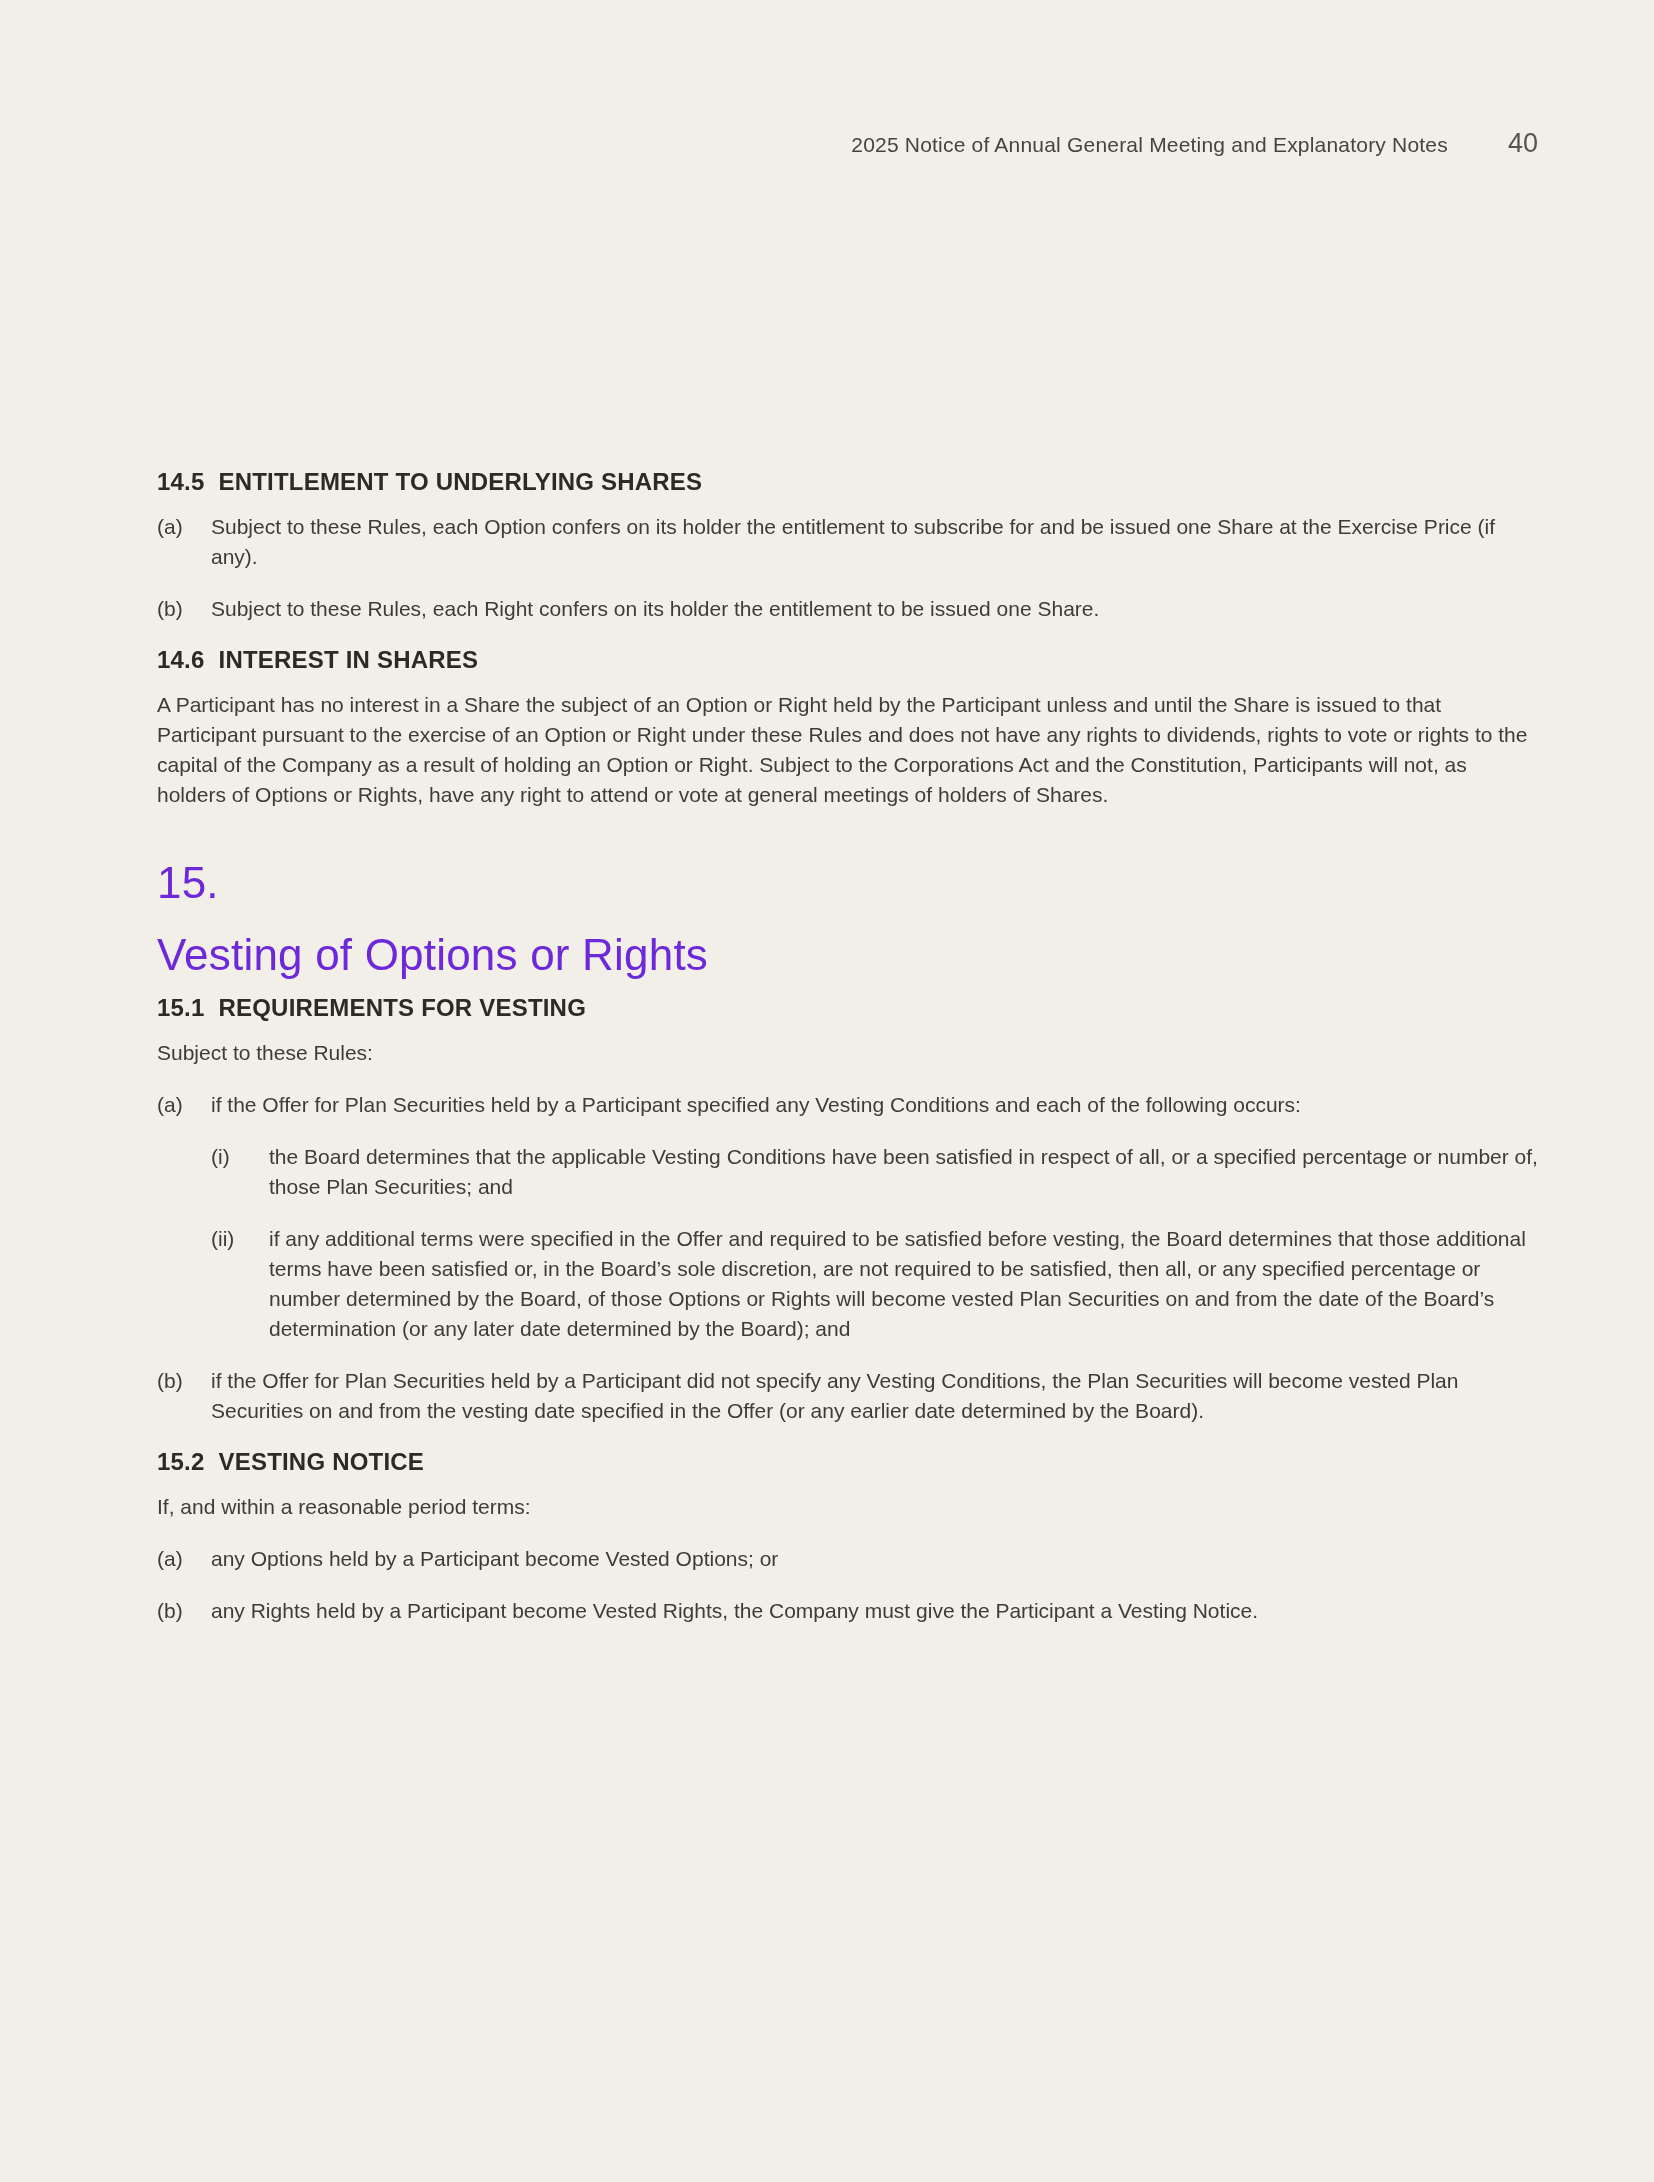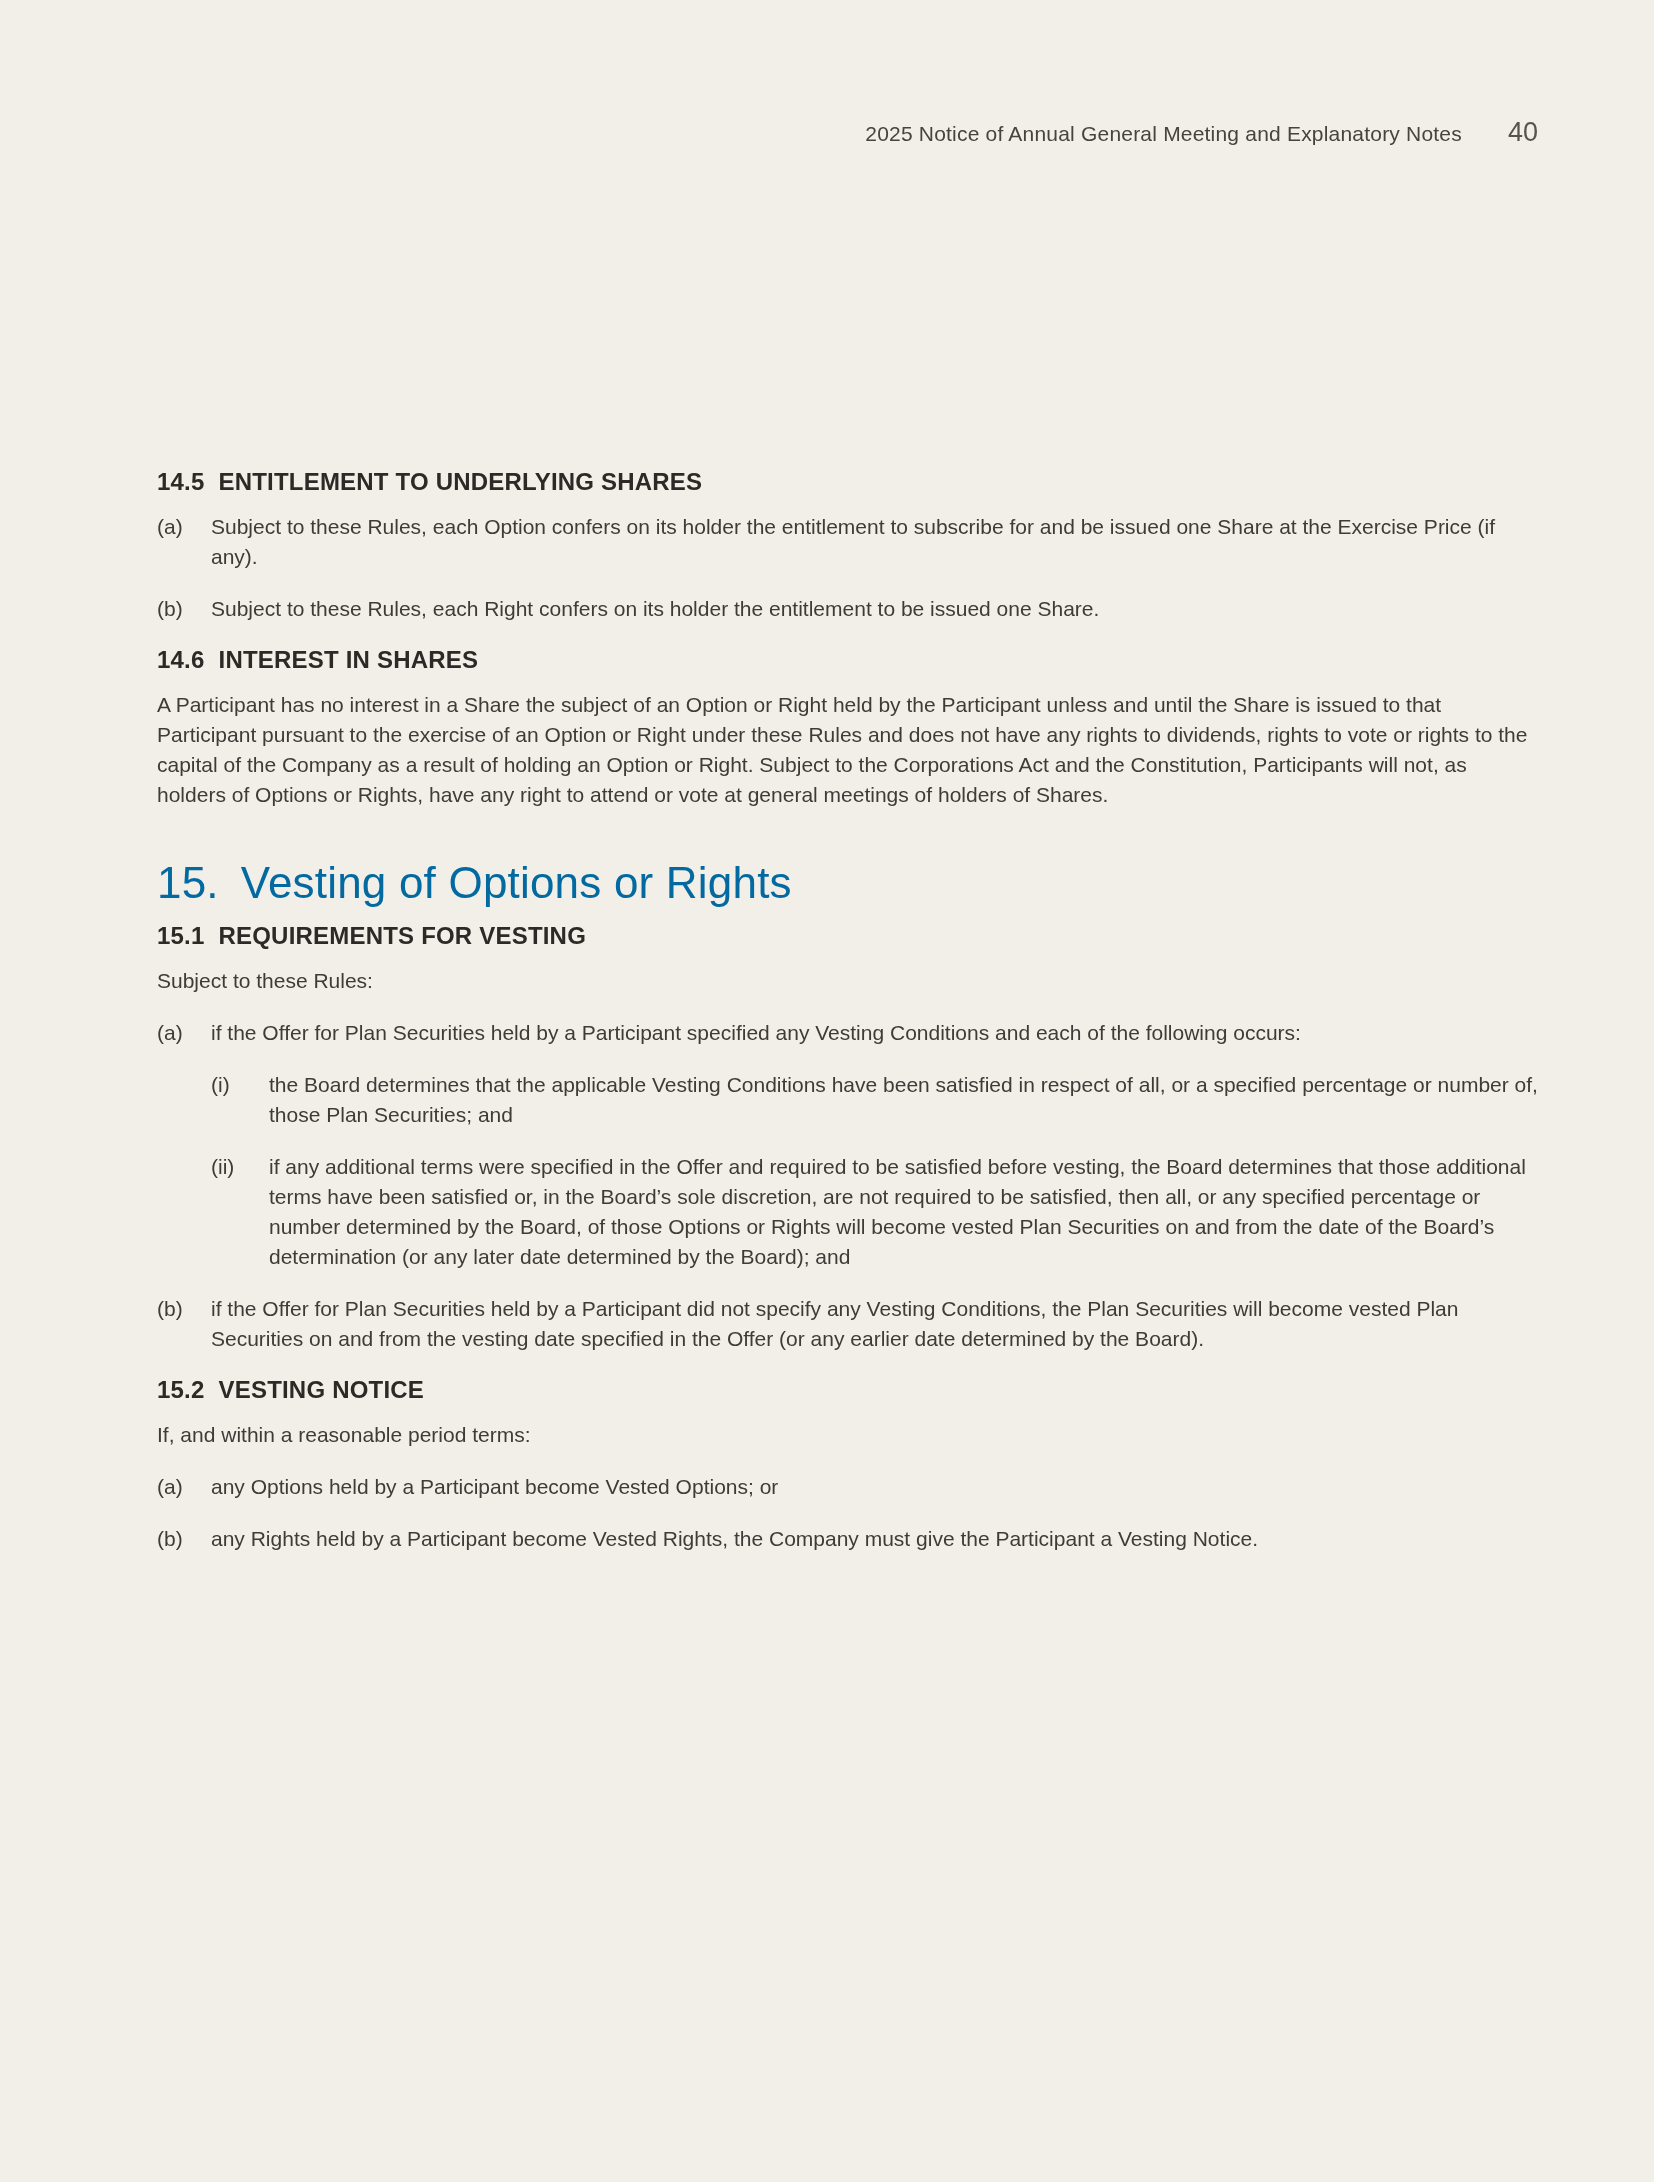--- a/index.html
+++ b/index.html
@@ -13,25 +13,25 @@
     height: 2182px;
     margin: 0 auto;
     background: #f2efe8;
     font-family: "Liberation Sans", sans-serif;
     color: #3d3c38;
     overflow: hidden;
   }
   
   .page-header {
     position: absolute;
-    top: 117px;
+    top: 128px;
     right: 116px;
     display: flex;
     align-items: baseline;
-    gap: 46px;
+    gap: 60px;
   }
   .header-title {
     font-size: 21px;
     color: #45443f;
     letter-spacing: 0.2px;
   }
   .page-number {
     font-size: 27px;
     color: #55544e;
   }
@@ -52,22 +52,23 @@
     letter-spacing: 0.2px;
   }
   .section-heading.spaced-top {
   }
   .big-heading {
     display: flex;
     gap: 22px;
     margin: 48px 0 14px 0;
     font-size: 44px;
     font-weight: 400;
-    color: #0369a1;
+    color: #6d28d9;
     letter-spacing: 0.2px;
+    flex-direction: column;
   }
   .paragraph {
     font-size: 21px;
     line-height: 30px;
     margin: 0 0 22px 0;
   }
   .list-item {
     display: flex;
     font-size: 21px;
     line-height: 30px;

